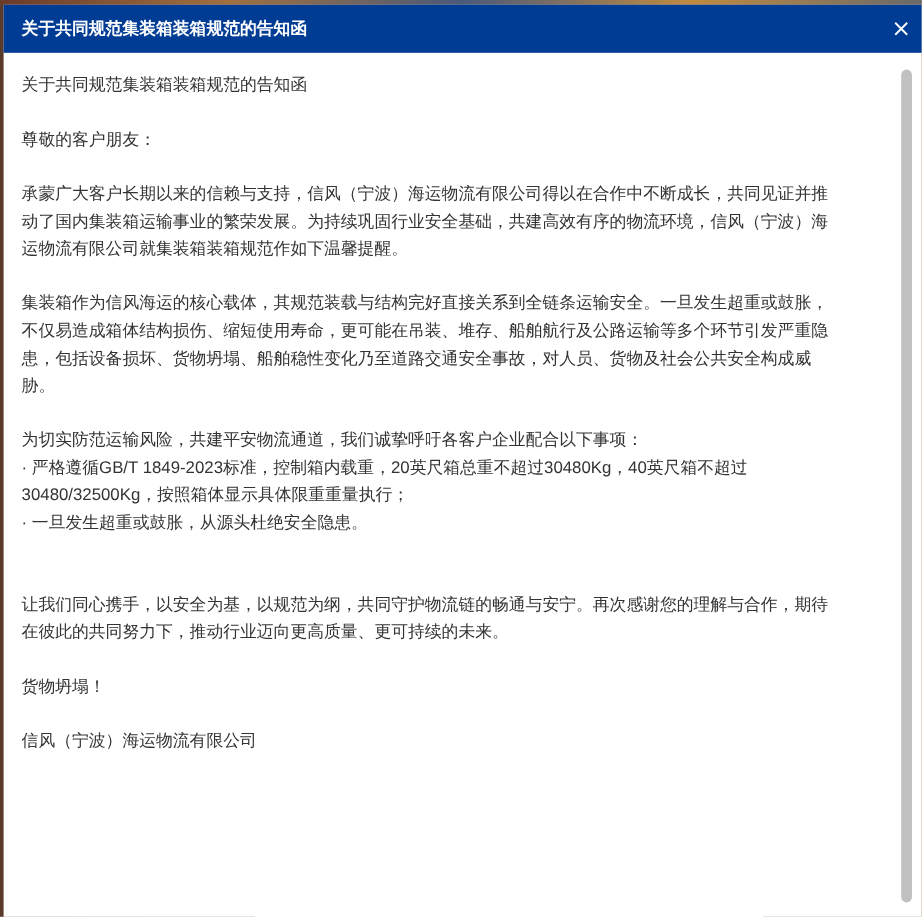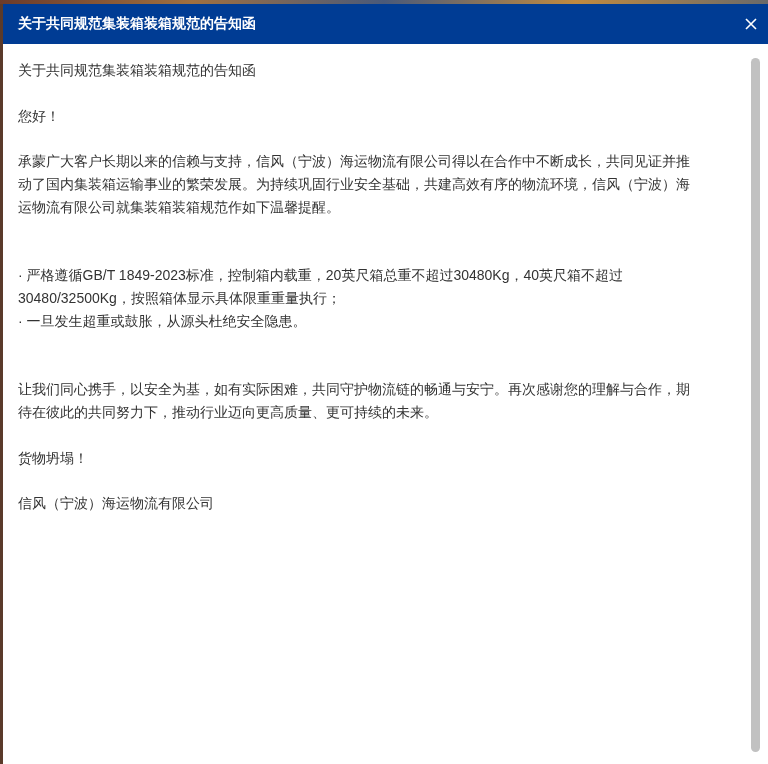--- a/index.html
+++ b/index.html
@@ -54,30 +54,32 @@
       <svg width="12" height="12" viewBox="0 0 12 12">
         <path d="M1 1 L11 11 M11 1 L1 11" stroke="#ffffff" stroke-width="1.6" fill="none"></path>
       </svg>
     </div>
   </div>
 
   <div class="modal-body">
     <div class="content">
       <p>关于共同规范集装箱装箱规范的告知函</p>
       <div class="gap"></div>
-      <p>您好！</p>
+      <p>尊敬的客户朋友：</p>
       <div class="gap"></div>
       <p>承蒙广大客户长期以来的信赖与支持，信风（宁波）海运物流有限公司得以在合作中不断成长，共同见证并推动了国内集装箱运输事业的繁荣发展。为持续巩固行业安全基础，共建高效有序的物流环境，信风（宁波）海运物流有限公司就集装箱装箱规范作如下温馨提醒。</p>
       <div class="gap"></div>
+      <p>集装箱作为信风海运的核心载体，其规范装载与结构完好直接关系到全链条运输安全。一旦发生超重或鼓胀，不仅易造成箱体结构损伤、缩短使用寿命，更可能在吊装、堆存、船舶航行及公路运输等多个环节引发严重隐患，包括设备损坏、货物坍塌、船舶稳性变化乃至道路交通安全事故，对人员、货物及社会公共安全构成威胁。</p>
       <div class="gap"></div>
+      <p>为切实防范运输风险，共建平安物流通道，我们诚挚呼吁各客户企业配合以下事项：</p>
       <p>· 严格遵循GB/T 1849-2023标准，控制箱内载重，20英尺箱总重不超过30480Kg，40英尺箱不超过30480/32500Kg，按照箱体显示具体限重重量执行；</p>
       <p>· 一旦发生超重或鼓胀，从源头杜绝安全隐患。</p>
       <div class="gap"></div>
       <div class="gap"></div>
-      <p>让我们同心携手，以安全为基，如有实际困难，共同守护物流链的畅通与安宁。再次感谢您的理解与合作，期待在彼此的共同努力下，推动行业迈向更高质量、更可持续的未来。</p>
+      <p>让我们同心携手，以安全为基，以规范为纲，共同守护物流链的畅通与安宁。再次感谢您的理解与合作，期待在彼此的共同努力下，推动行业迈向更高质量、更可持续的未来。</p>
       <div class="gap"></div>
       <p>货物坍塌！</p>
       <div class="gap"></div>
       <p>信风（宁波）海运物流有限公司</p>
 
     </div>
 
     <div class="scrollbar-track">
       <div class="scrollbar-thumb"></div>
     </div>

